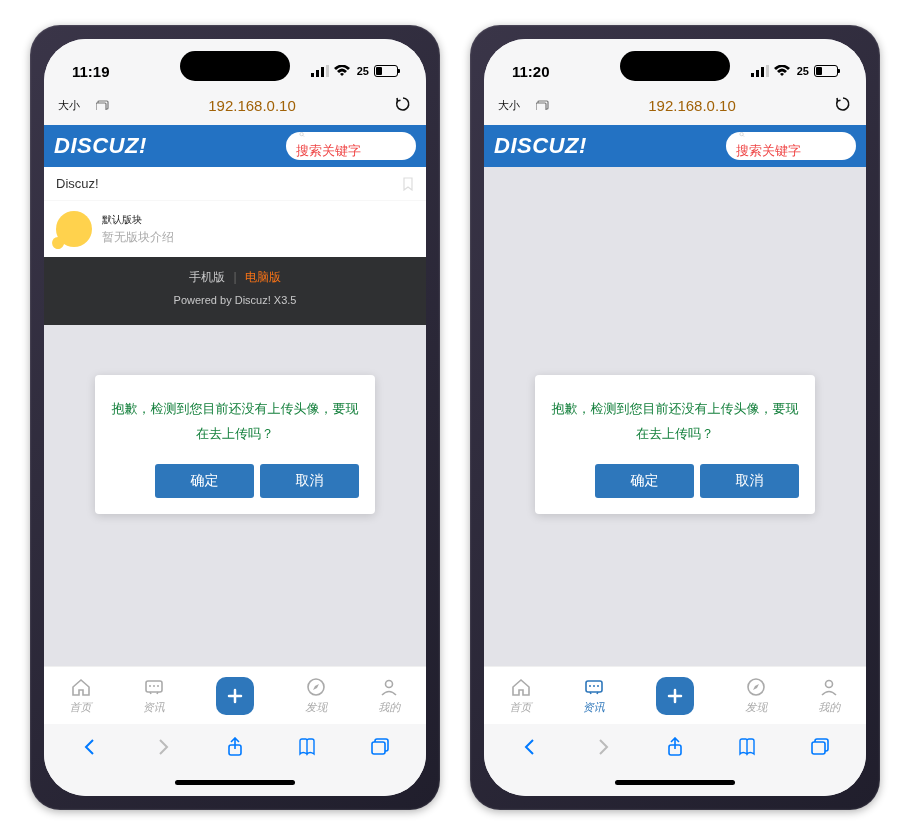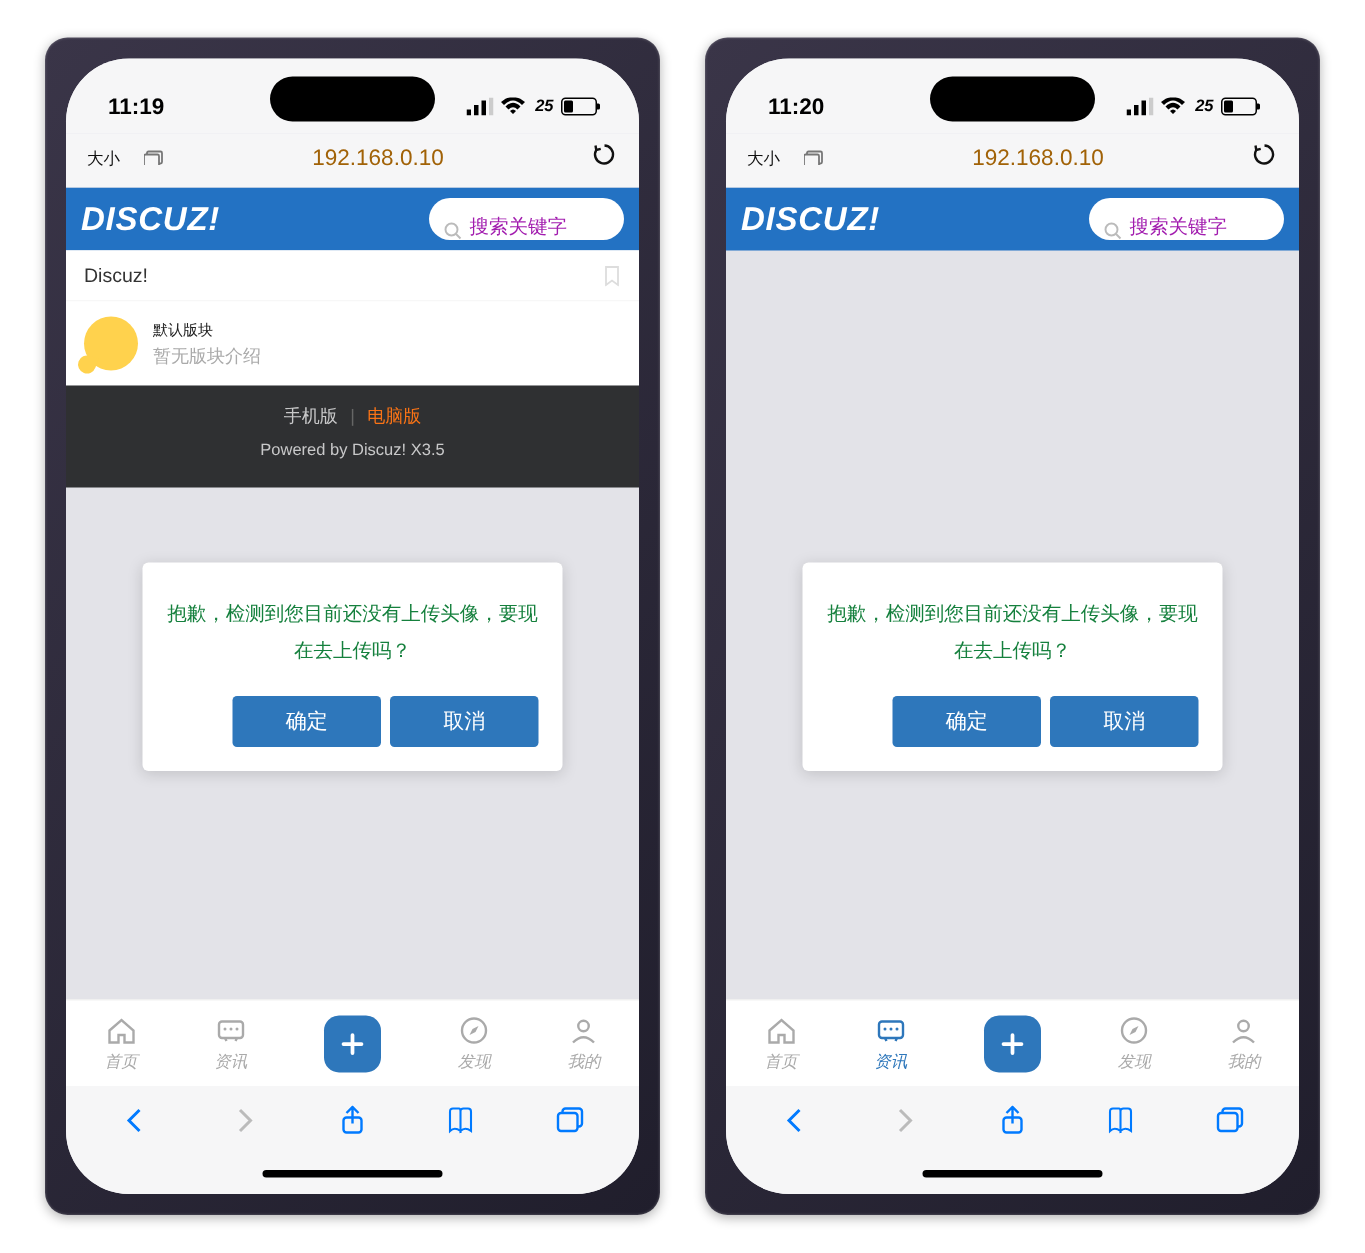--- a/index.html
+++ b/index.html
@@ -24,21 +24,21 @@
       pointer-events: none;
       white-space: nowrap;
       line-height: 1.1;
     }
 
     
     .phone {
       width: 471px;
       height: 785px;
       background: linear-gradient(135deg, #3a3548, #201e2c);
-      border-radius: 15px;
+      border-radius: 30px;
       padding: 14px;
       position: relative;
       box-shadow: 0 2px 8px rgba(0,0,0,0.3), inset 0 0 2px rgba(255,255,255,0.3);
     }
     .phone-inner {
       width: 100%;
       height: 100%;
       background: #e3e3e8;
       border-radius: 42px;
       overflow: hidden;
@@ -73,21 +73,21 @@
     .battery-box {
       width: 24px; height: 12px;
       border: 1px solid #000; border-radius: 3px;
       position: relative; display:flex; align-items:center;
     }
     .battery-box::after {
       content:""; position:absolute; right:-3px; top:3px;
       width:2px; height:4px; background:#000; border-radius:0 1px 1px 0;
     }
     .battery-fill { width: 25%; height:8px; background:#000; border-radius:1px; margin-left:1px;}
-    .battery-num { font-size:11px; font-weight:700; margin-left:2px;font-style:italic;}
+    .battery-num { font-size:11px; font-weight:700; margin-left:2px;}
 
     
     .browser-bar {
       height: 36px;
       background: #f6f6f7;
       display:flex;
       align-items:center;
       justify-content: space-between;
       padding: 0 14px 4px;
       font-size:15px;
@@ -120,25 +120,26 @@
       font-style: italic;
       font-size: 22px;
       letter-spacing: 0.5px;
     }
     .search-pill {
       background:#fff;
       border-radius: 16px;
       height: 28px;
       width: 130px;
       display:flex;
-      align-items:flex-end;
+      align-items:flex-start;
       padding: 0 10px;
       font-size:13px;
-      color:#a21caf;
+      color:#ef4444;
       gap:5px;
+      flex-direction:column;
     }
 
     .forum-list { background:#fff; }
     .breadcrumb {
       height: 34px;
       display:flex;
       align-items:center;
       justify-content:space-between;
       padding: 0 12px;
       font-size:13px;

